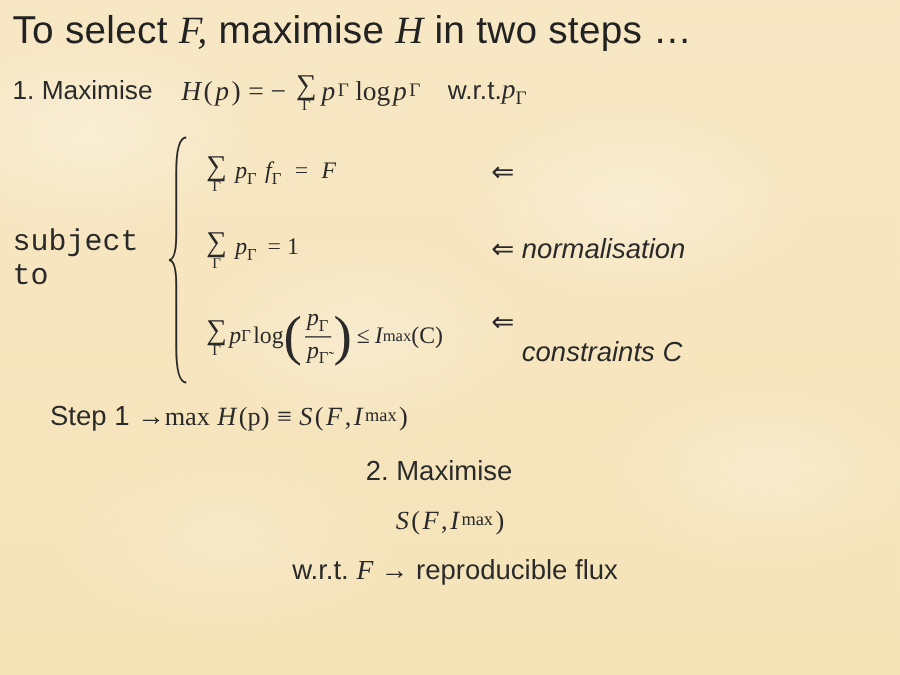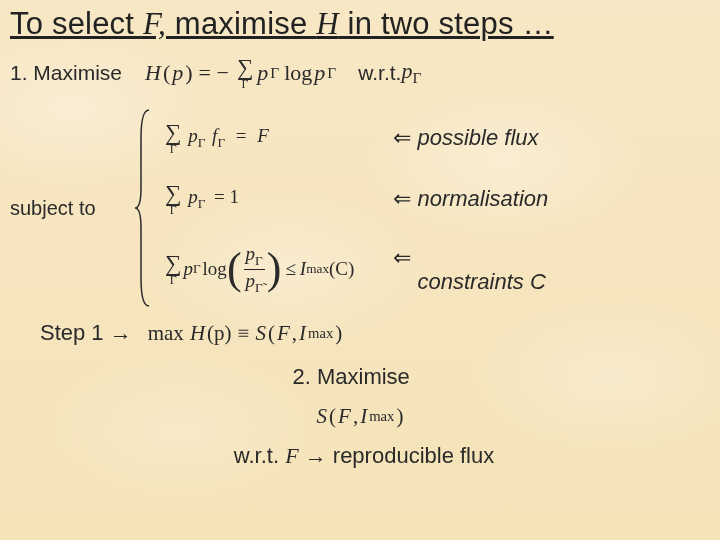--- a/index.html
+++ b/index.html
@@ -25,21 +25,20 @@
   padding: 6px 10px 0 10px;
   box-sizing: border-box;
   width: 720px;
   height: 540px;
 }
 .title {
   font-size: 31px;
   color: #222;
   margin: 0 0 14px 0;
   letter-spacing: 0.2px;
-  text-decoration: underline;
 }
 .title .it { font-style: italic; font-family: "Times New Roman", serif; }
 .row {
   display: flex;
   align-items: center;
   font-size: 21px;
 }
 .math {
   font-family: "Times New Roman", Times, serif;
 }
@@ -79,21 +78,22 @@
 }
 .constraints-block {
   display: flex;
   align-items: stretch;
   margin-top: 18px;
 }
 .subject {
   width: 125px;
   display: flex;
   align-items: center;
-  font-size: 20px;
+  font-size: 24px;
+  font-family: Liberation Mono, monospace;
 }
 .brace {
   width: 18px;
   display: flex;
   align-items: stretch;
 }
 .brace svg { width: 18px; height: 200px; }
 .constraints {
   display: flex;
   flex-direction: column;
@@ -105,21 +105,20 @@
   align-items: center;
   height: 60px;
 }
 .crow .eq { font-size: 19px; width: 230px; }
 .crow .lbl { margin-left: 0; }
 .step1 {
   margin-top: 12px;
   display: flex;
   align-items: center;
   font-size: 22px;
-  gap: 16px;
 }
 .step2 {
   margin-top: 18px;
   display: flex;
   align-items: center;
   font-size: 22px;
   gap: 14px;
   flex-direction: column;
 }
 .big-paren {
@@ -176,21 +175,20 @@
               <span class="sigma">∑</span>
               <span class="sub">Γ</span>
             </span>
           <span style="font-style:italic;">p</span><span class="sub">Γ</span>
           <span style="font-style:italic; margin-left:2px;">f</span><span class="sub">Γ</span>
           <span style="margin:0 6px;">=</span>
           <span style="font-style:italic;">F</span>
         </div>
         <div class="lbl arrow-label">
           <span class="arr">⇐</span>
-          <span>possible flux</span>
         </div>
       </div>
 
       <div class="crow">
         <div class="eq math">
           <span class="sum">
               <span class="sigma">∑</span>
               <span class="sub">Γ</span>
             </span>
           <span style="font-style:italic;">p</span><span class="sub">Γ</span>

